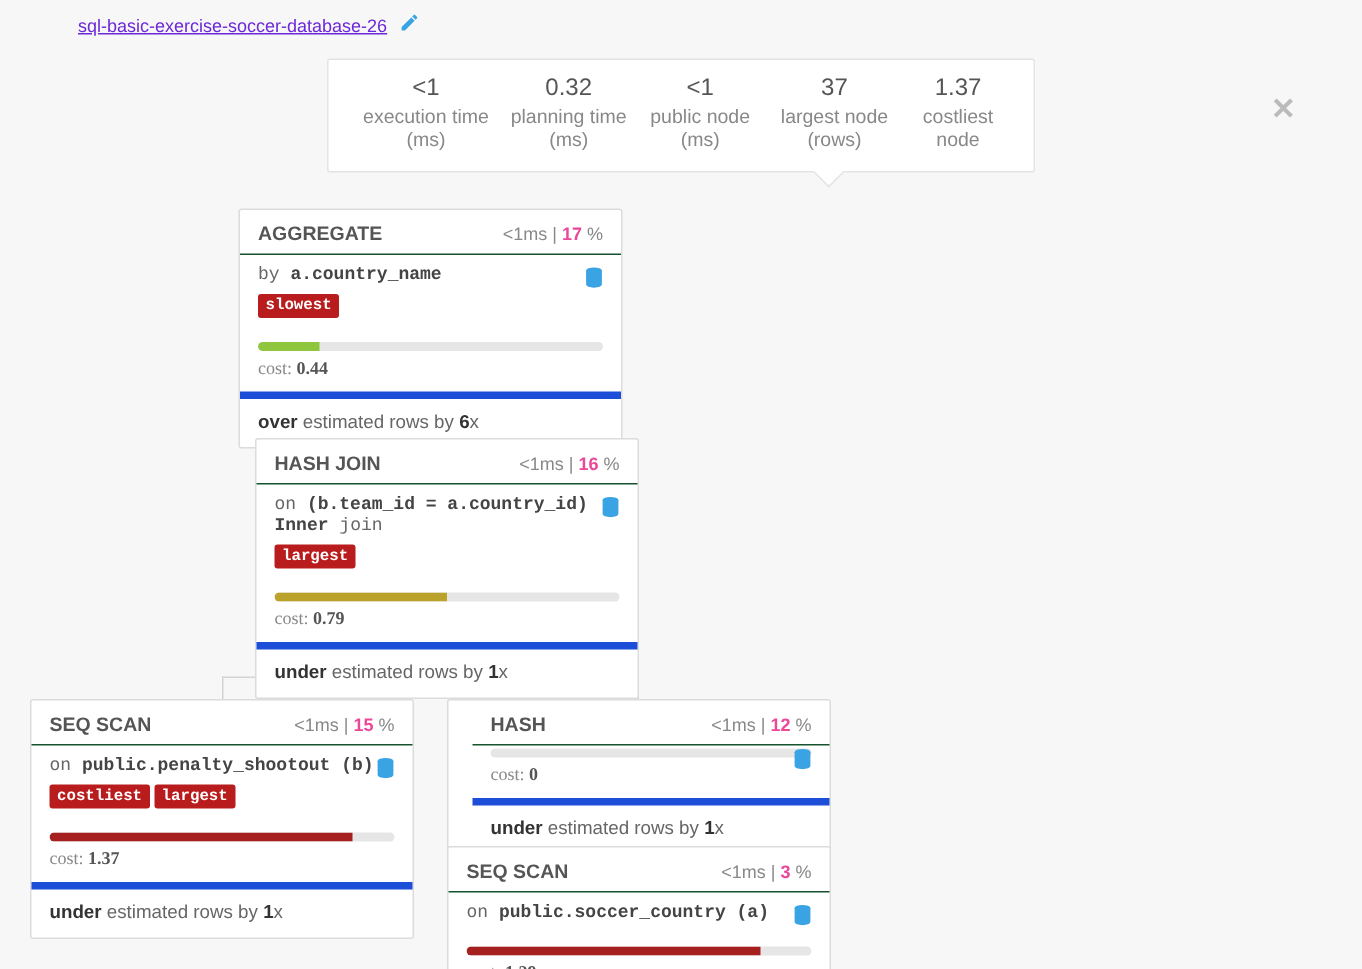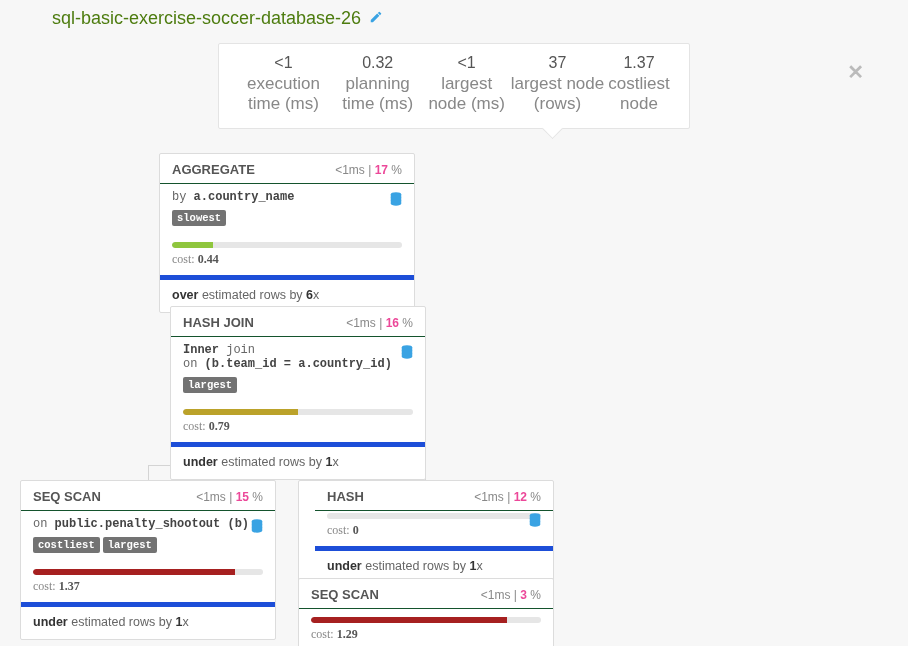--- a/index.html
+++ b/index.html
@@ -12,23 +12,24 @@
     height: 646px;
     overflow: hidden;
   }
   .title-row {
     padding: 8px 0 2px 52px;
     display: flex;
     align-items: center;
     gap: 8px;
   }
   .title-row h2 {
-    font-size: 18px;
+    font-size: 12px;
     font-weight: 400;
-    color: #4d7c0f;
+    color: #6d28d9;
+    text-decoration: underline;
   }
   .edit-icon { color: #3aa3e3; cursor: pointer; }
   .close-icon {
     position: absolute;
     right: 44px;
     top: 60px;
     color: #bbb;
     font-size: 20px;
     font-weight: bold;
     cursor: pointer;
@@ -49,21 +50,21 @@
     bottom: -8px;
     left: 326px;
     width: 14px; height: 14px;
     background: #fff;
     border-right: 1px solid #e4e4e4;
     border-bottom: 1px solid #e4e4e4;
     transform: rotate(45deg);
   }
   .stat { text-align: center; }
   .stat-val { font-size: 16px; color: #555; font-weight: 400; }
-  .stat-label { font-size: 17px; color: #888; margin-top: 2px; }
+  .stat-label { font-size: 13px; color: #888; margin-top: 2px; }
   .canvas { position: relative; height: 540px; }
 
   .node {
     position: absolute;
     width: 256px;
     background: #fff;
     border: 1px solid #dcdcdc;
     border-radius: 2px;
     font-size: 12.5px;
   }
@@ -90,21 +91,21 @@
   .db-icon svg { width: 100%; height: 100%; }
   .badges { margin-top: 6px; display: flex; gap: 3px; }
   .badge {
     display: inline-block;
     color: #fff;
     font-size: 10.5px;
     font-weight: 700;
     padding: 2px 5px;
     border-radius: 2px;
   }
-  .badge-red { background: #737373; }
+  .badge-red { background: #b91c1c; }
   .bar-wrap {
     margin-top: 8px;
     padding: 0 12px;
   }
   .bar-bg {
     height: 6px;
     border-radius: 3px;
     background: #e6e6e6;
     overflow: hidden;
   }
@@ -142,21 +143,21 @@
   <div class="stat">
     <div class="stat-val">&lt;1</div>
     <div class="stat-label">execution time (ms)</div>
   </div>
   <div class="stat">
     <div class="stat-val">0.32</div>
     <div class="stat-label">planning time (ms)</div>
   </div>
   <div class="stat">
     <div class="stat-val">&lt;1</div>
-    <div class="stat-label">largest node (ms)</div>
+    <div class="stat-label">public node (ms)</div>
   </div>
   <div class="stat">
     <div class="stat-val">37</div>
     <div class="stat-label">largest node (rows)</div>
   </div>
   <div class="stat">
     <div class="stat-val">1.37</div>
     <div class="stat-label">costliest node</div>
   </div>
 </div>
@@ -199,22 +200,22 @@
       <span class="node-title">HASH JOIN</span>
       <span class="node-meta"><span>&lt;1ms</span><span> | </span><b>16</b><span> %</span></span>
     </div>
     <div class="node-body">
       <span class="db-icon"><svg viewBox="0 0 16 18" fill="#3aa3e3">
             <ellipse cx="8" cy="3" rx="7" ry="3"></ellipse>
             <path d="M1 3v4c0 1.7 3.1 3 7 3s7-1.3 7-3V3"></path>
             <path d="M1 7v4c0 1.7 3.1 3 7 3s7-1.3 7-3V7"></path>
             <path d="M1 11v4c0 1.7 3.1 3 7 3s7-1.3 7-3v-4"></path>
           </svg></span>
+      <div class="node-sub"><span>on </span><b>(b.team_id = a.country_id)</b></div>
       <div class="node-sub"><b>Inner</b><span> join</span></div>
-      <div class="node-sub"><span>on </span><b>(b.team_id = a.country_id)</b></div>
       <div class="badges">
         <span class="badge badge-red">largest</span>
       </div>
     </div>
     <div class="bar-wrap">
         <div class="bar-bg">
           <div class="bar-fill bar-olive" style="width:50%"></div>
         </div>
       </div>
     <div class="cost-line"><span>cost: </span><b>0.79</b></div>
@@ -268,20 +269,29 @@
       </div>
     <div class="cost-line"><span>cost: </span><b>0</b></div>
     <div class="est-line"><b>under</b><span> estimated rows by </span><b>1</b><span>x</span></div>
   </div>
 
   <div class="node" style="left:298px; top:425px;">
     <div class="node-head">
       <span class="node-title">SEQ SCAN</span>
       <span class="node-meta"><span>&lt;1ms</span><span> | </span><b>3</b><span> %</span></span>
     </div>
+    <div class="node-body">
+      <span class="db-icon"><svg viewBox="0 0 16 18" fill="#3aa3e3">
+            <ellipse cx="8" cy="3" rx="7" ry="3"></ellipse>
+            <path d="M1 3v4c0 1.7 3.1 3 7 3s7-1.3 7-3V3"></path>
+            <path d="M1 7v4c0 1.7 3.1 3 7 3s7-1.3 7-3V7"></path>
+            <path d="M1 11v4c0 1.7 3.1 3 7 3s7-1.3 7-3v-4"></path>
+          </svg></span>
+      <div class="node-sub"><span>on </span><b>public.soccer_country (a)</b></div>
+    </div>
     <div class="bar-wrap">
         <div class="bar-bg">
           <div class="bar-fill bar-red" style="width:85%"></div>
         </div>
       </div>
     <div class="cost-line"><span>cost: </span><b>1.29</b></div>
 
   </div>
 
 </div>

